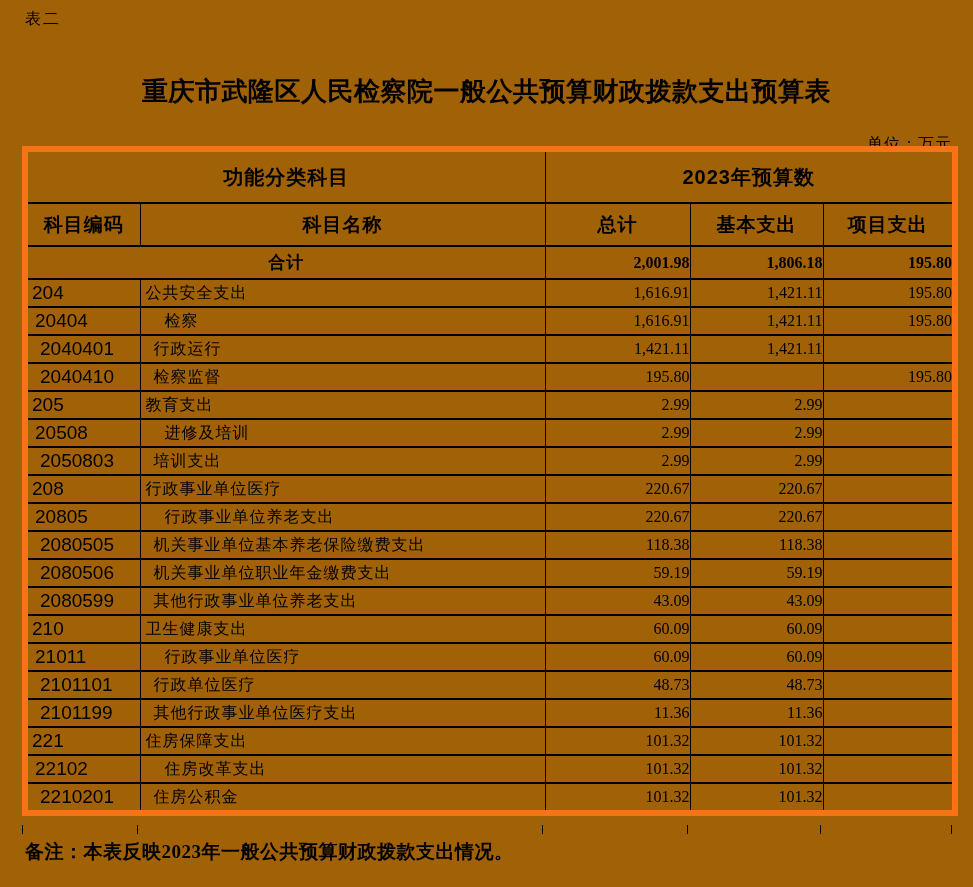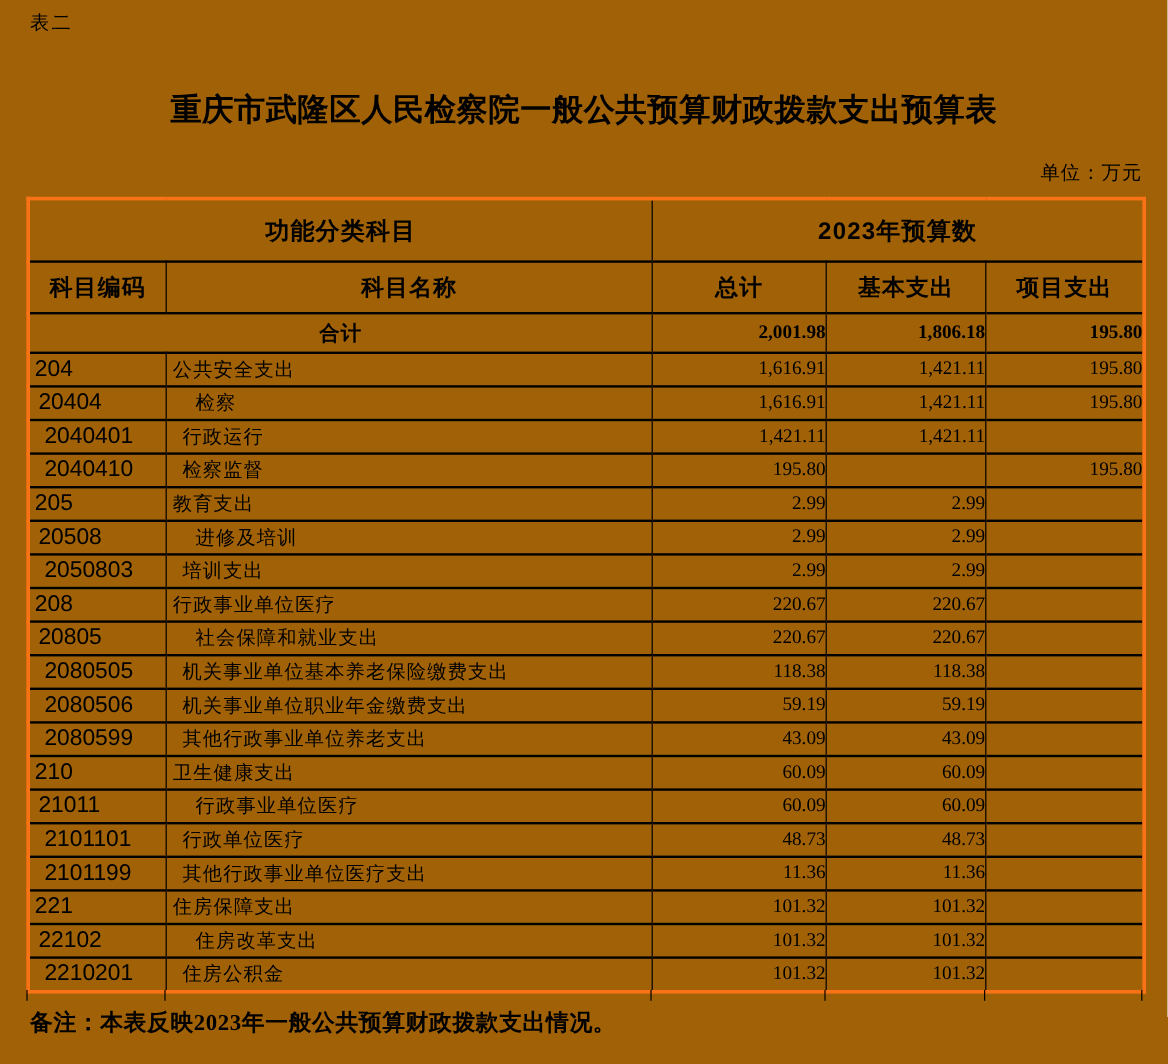--- a/index.html
+++ b/index.html
@@ -20,24 +20,24 @@
     text-align:center;
     font-size:26px; font-weight:bold;
     font-family:"Liberation Sans", sans-serif;
     letter-spacing:0.5px;
   }
   .unit-label {
     position:absolute; right:21px; top:134px;
     font-size:16px; letter-spacing:1px;
   }
   table.budget {
-    position:absolute; left:22px; top:164px;
+    position:absolute; left:22px; top:146px;
     width:930px;
     border-collapse:collapse; table-layout:fixed;
-    border:3px solid #f97316;
+    border:6px solid #f97316;
   }
   table.budget th, table.budget td {
     border:2px solid #000;
     border-left-width:1px; border-right-width:1px;
     overflow:hidden; white-space:nowrap;
     padding:0;
     vertical-align:middle;
   }
   thead tr.group th {
     height:50px;
@@ -168,21 +168,21 @@
         </tr>
         <tr class="lvl1">
           <td class="code">208</td>
           <td class="name">行政事业单位医疗</td>
           <td class="num">220.67</td>
           <td class="num">220.67</td>
           <td class="num"></td>
         </tr>
         <tr class="lvl2">
           <td class="code">20805</td>
-          <td class="name">社会保障和就业支出</td>
+          <td class="name">行政事业单位养老支出</td>
           <td class="num">220.67</td>
           <td class="num">220.67</td>
           <td class="num"></td>
         </tr>
         <tr class="lvl3">
           <td class="code">2080505</td>
           <td class="name">机关事业单位基本养老保险缴费支出</td>
           <td class="num">118.38</td>
           <td class="num">118.38</td>
           <td class="num"></td>

